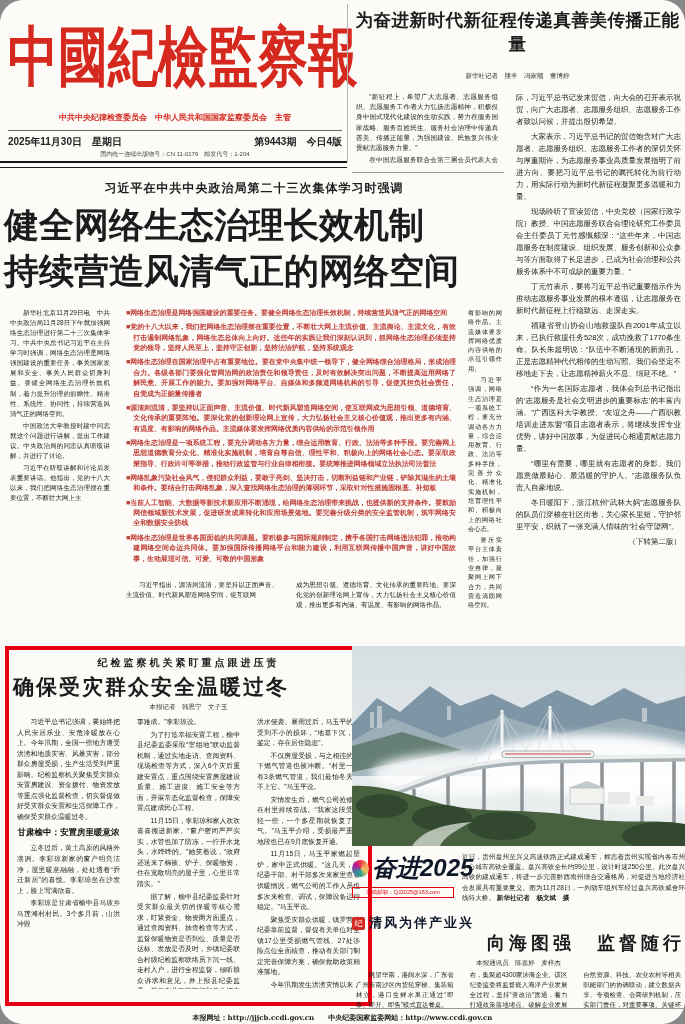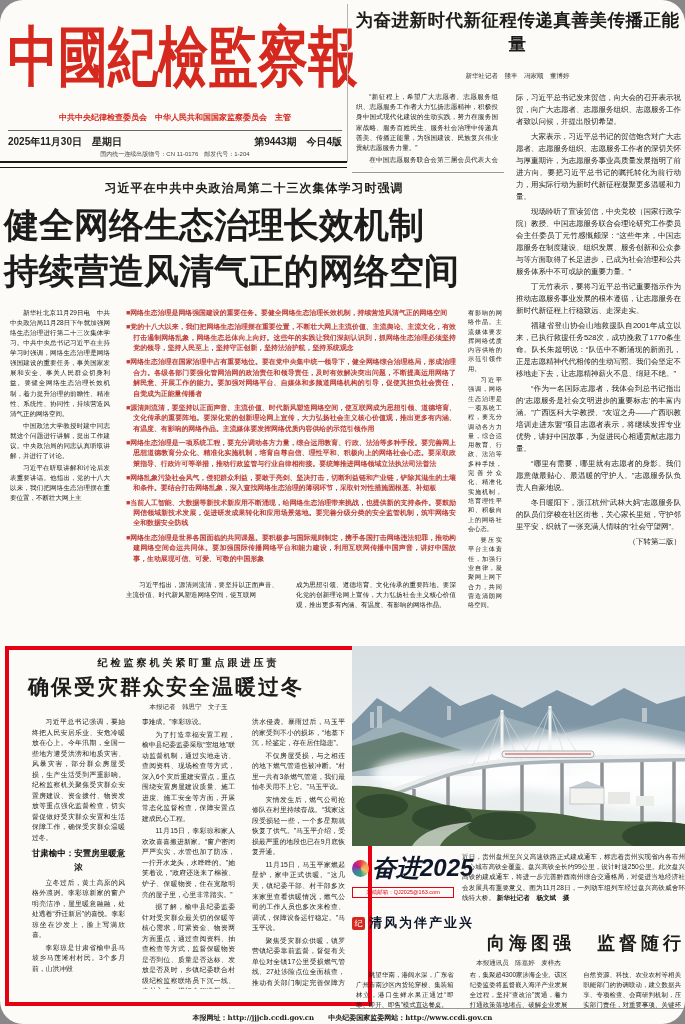--- a/index.html
+++ b/index.html
@@ -42,21 +42,21 @@
   .big2{top:252px;}
   .col1{left:6px;top:308px;width:108px;height:332px;font-size:6.5px;}
   .bullets{left:122px;top:308px;width:338px;height:266px;font-size:6.9px;color:#c0403a;line-height:1.5;}
   .bullets p{text-indent:-1.05em;padding-left:1.05em;margin-bottom:4px;font-weight:bold;}
   .conta{left:122px;top:580px;width:160px;height:58px;font-size:6.5px;}
   .contb{left:292px;top:580px;width:168px;height:58px;font-size:6.5px;}
   .narrow{left:464px;top:308px;width:42px;height:332px;font-size:6.2px;line-height:1.5;}
 
   
   .redbox{left:5px;top:646px;width:367px;height:360px;border:4px solid #e60012;box-sizing:border-box;
-          padding:4px 19px;background:#fcfbf7;}
+          padding:4px 4px;background:#fcfbf7;}
   .rb-kicker{text-align:center;font-size:10px;font-weight:bold;letter-spacing:3px;margin-top:2px;}
   .rb-headline{text-align:left;font-size:21px;font-weight:900;font-family:"DejaVu Serif",serif;
                letter-spacing:2px;margin:3px 0 2px;}
   .rb-byline{text-align:center;font-size:6.5px;color:#333;margin-bottom:5px;}
   .rb-cols{display:flex;gap:9px;height:272px;overflow:hidden;justify-content:flex-end;}
   .rb-col{flex:1;font-size:6.8px;}
   .rb-col p.sub{font-size:8.5px;}
 
   
   .photo{left:352px;top:646px;width:333px;height:200px;overflow:hidden;background:#dfe5e7;}

